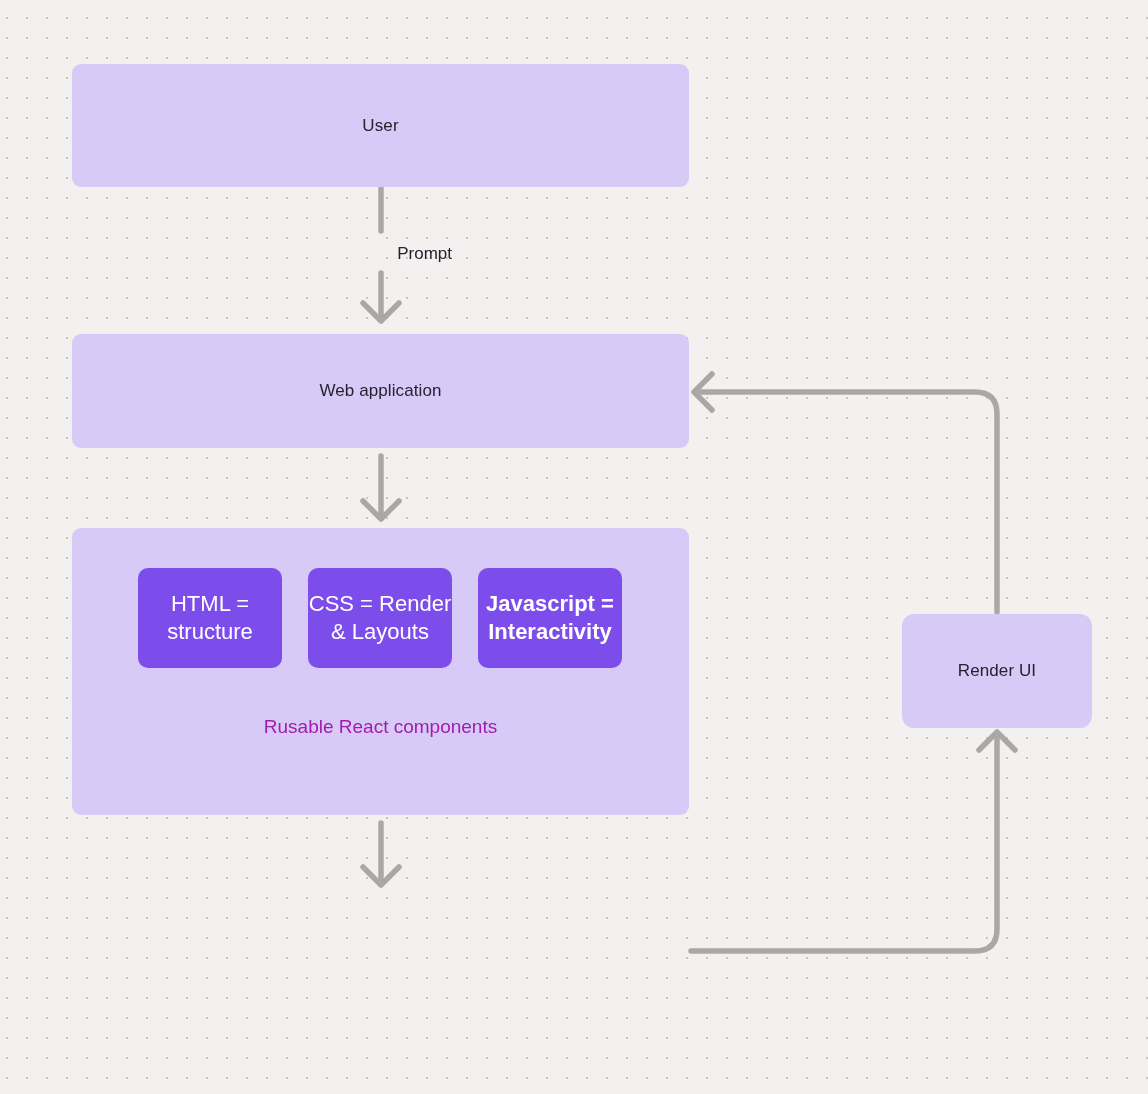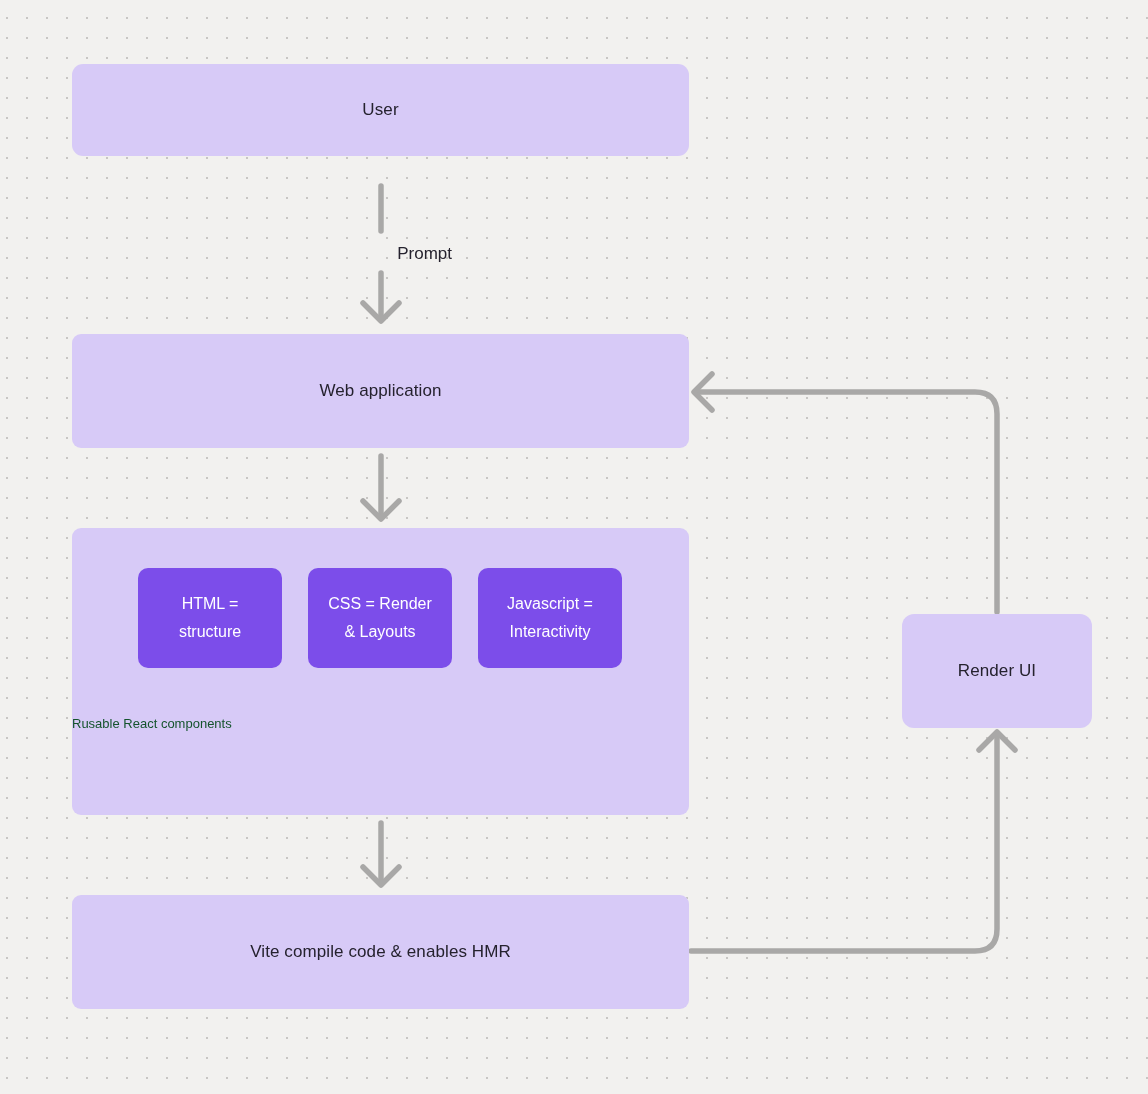--- a/index.html
+++ b/index.html
@@ -50,33 +50,34 @@
     position: absolute;
     width: 144px;
     height: 100px;
     background: #7c4dea;
     border-radius: 10px;
     display: flex;
     flex-direction: column;
     align-items: center;
     justify-content: center;
     color: #ffffff;
-    font-size: 16px;
+    font-size: 22px;
     font-weight: 500;
     text-align: center;
     line-height: 28px;
   }
   .chip span { display: block; }
   .container-caption {
     position: absolute;
     left: 0;
     top: 188px;
     width: 100%;
-    color: #14532d;
-    font-size: 13px;
+    text-align: center;
+    color: #a21caf;
+    font-size: 19px;
     font-weight: 500;
   }
   .edge-label {
     position: absolute;
     left: 310px;
     top: 244px;
     width: 142px;
     text-align: right;
     color: #25222e;
     font-size: 17px;
@@ -110,47 +111,44 @@
       <path d="M691 951 H975 Q997 951 997 929 V734"></path>
       <path d="M979 750 L997 732 L1015 750"></path>
     </g>
 
     <g>
       <path d="M997 612 V414 Q997 392 975 392 H698"></path>
       <path d="M712 374 L694 392 L712 410"></path>
     </g>
   </svg>
 
-  <div class="node node-light" style="left:72px; top:64px; width:617px; height:92px;border-radius:11px;">
+  <div class="node node-light" style="left:72px; top:64px; width:617px; height:123px;">
     <span>User</span>
   </div>
 
   <div class="edge-label">Prompt</div>
 
   <div class="node node-light" style="left:72px; top:334px; width:617px; height:114px;">
     <span>Web application</span>
   </div>
 
   <div class="node-light" style="position:absolute; left:72px; top:528px; width:617px; height:287px;">
     <div class="chip" style="left:66px; top:40px;">
       <span>HTML =</span>
       <span>structure</span>
     </div>
     <div class="chip" style="left:236px; top:40px;">
       <span>CSS = Render</span>
       <span>&amp; Layouts</span>
     </div>
-    <div class="chip" style="left:406px; top:40px;">
+    <div class="chip" style="left:406px; top:40px;font-weight:bold;">
       <span>Javascript =</span>
       <span>Interactivity</span>
     </div>
     <div class="container-caption">Rusable React components</div>
   </div>
 
-  <div class="node node-light" style="left:72px; top:895px; width:617px; height:114px;">
-    <span>Vite compile code &amp; enables HMR</span>
-  </div>
 
   <div class="node node-light" style="left:902px; top:614px; width:190px; height:114px; border-radius:12px;">
     <span>Render UI</span>
   </div>
 
 </div>
 
 </body></html>

